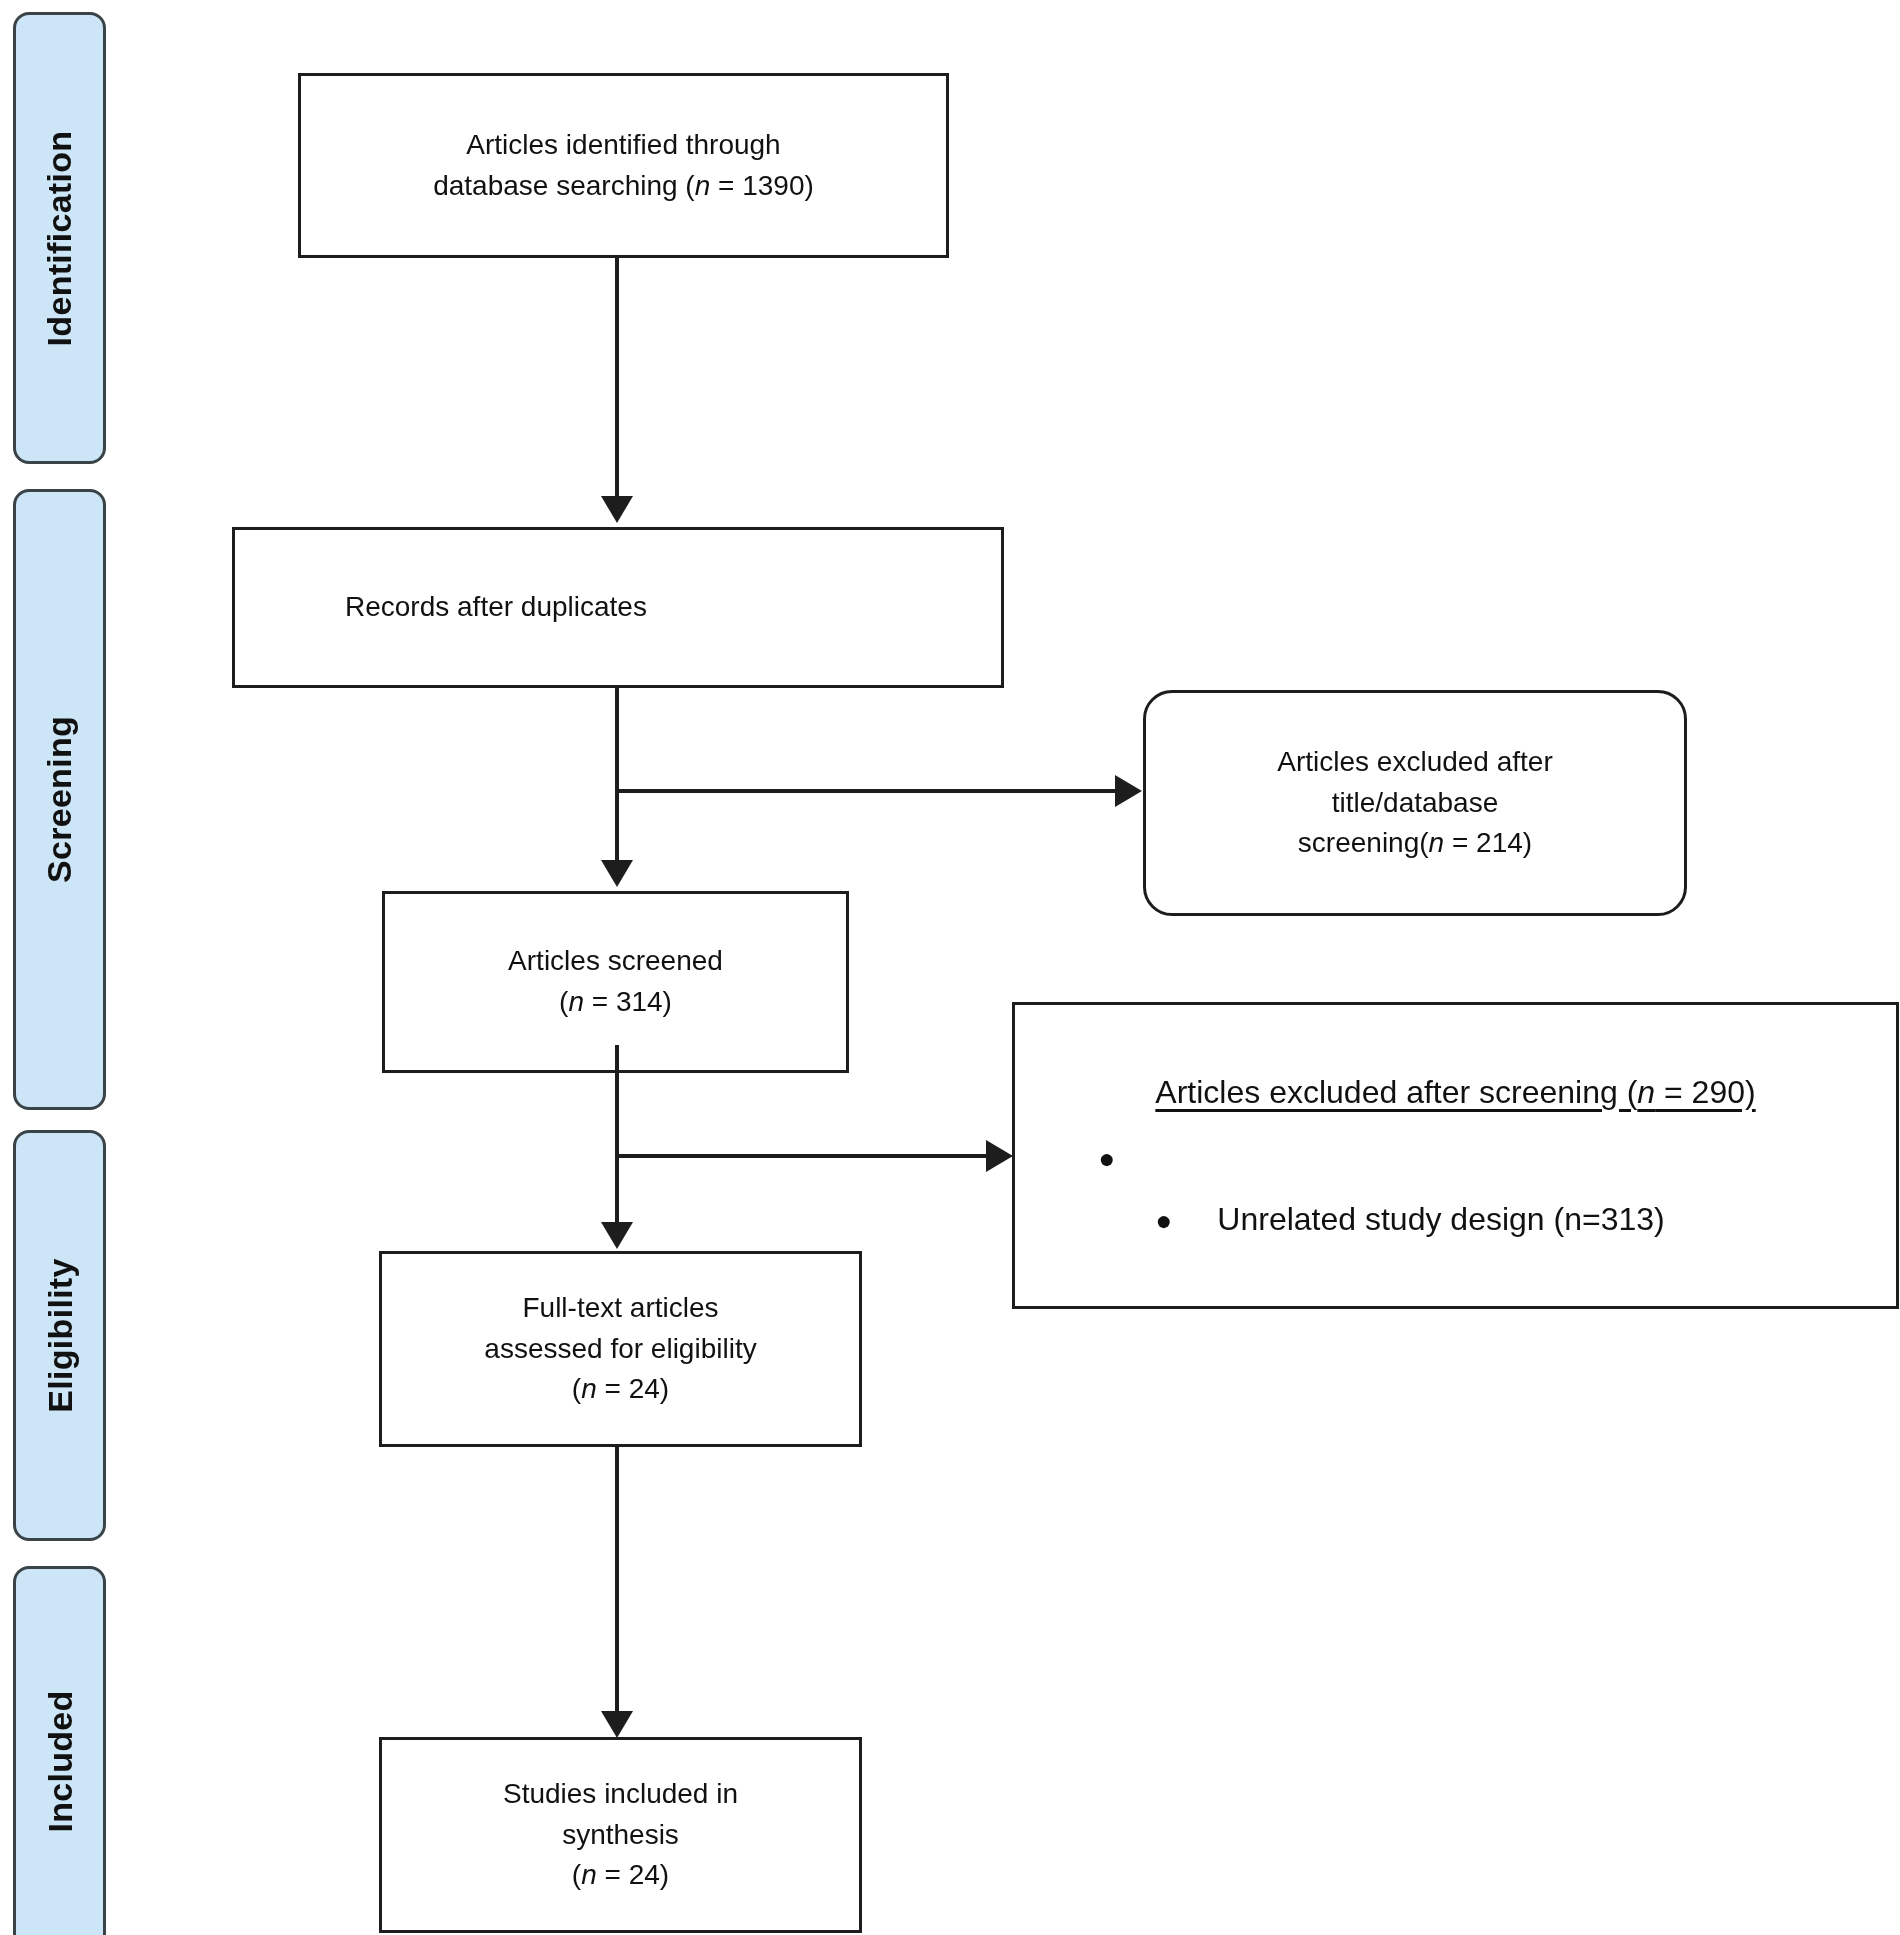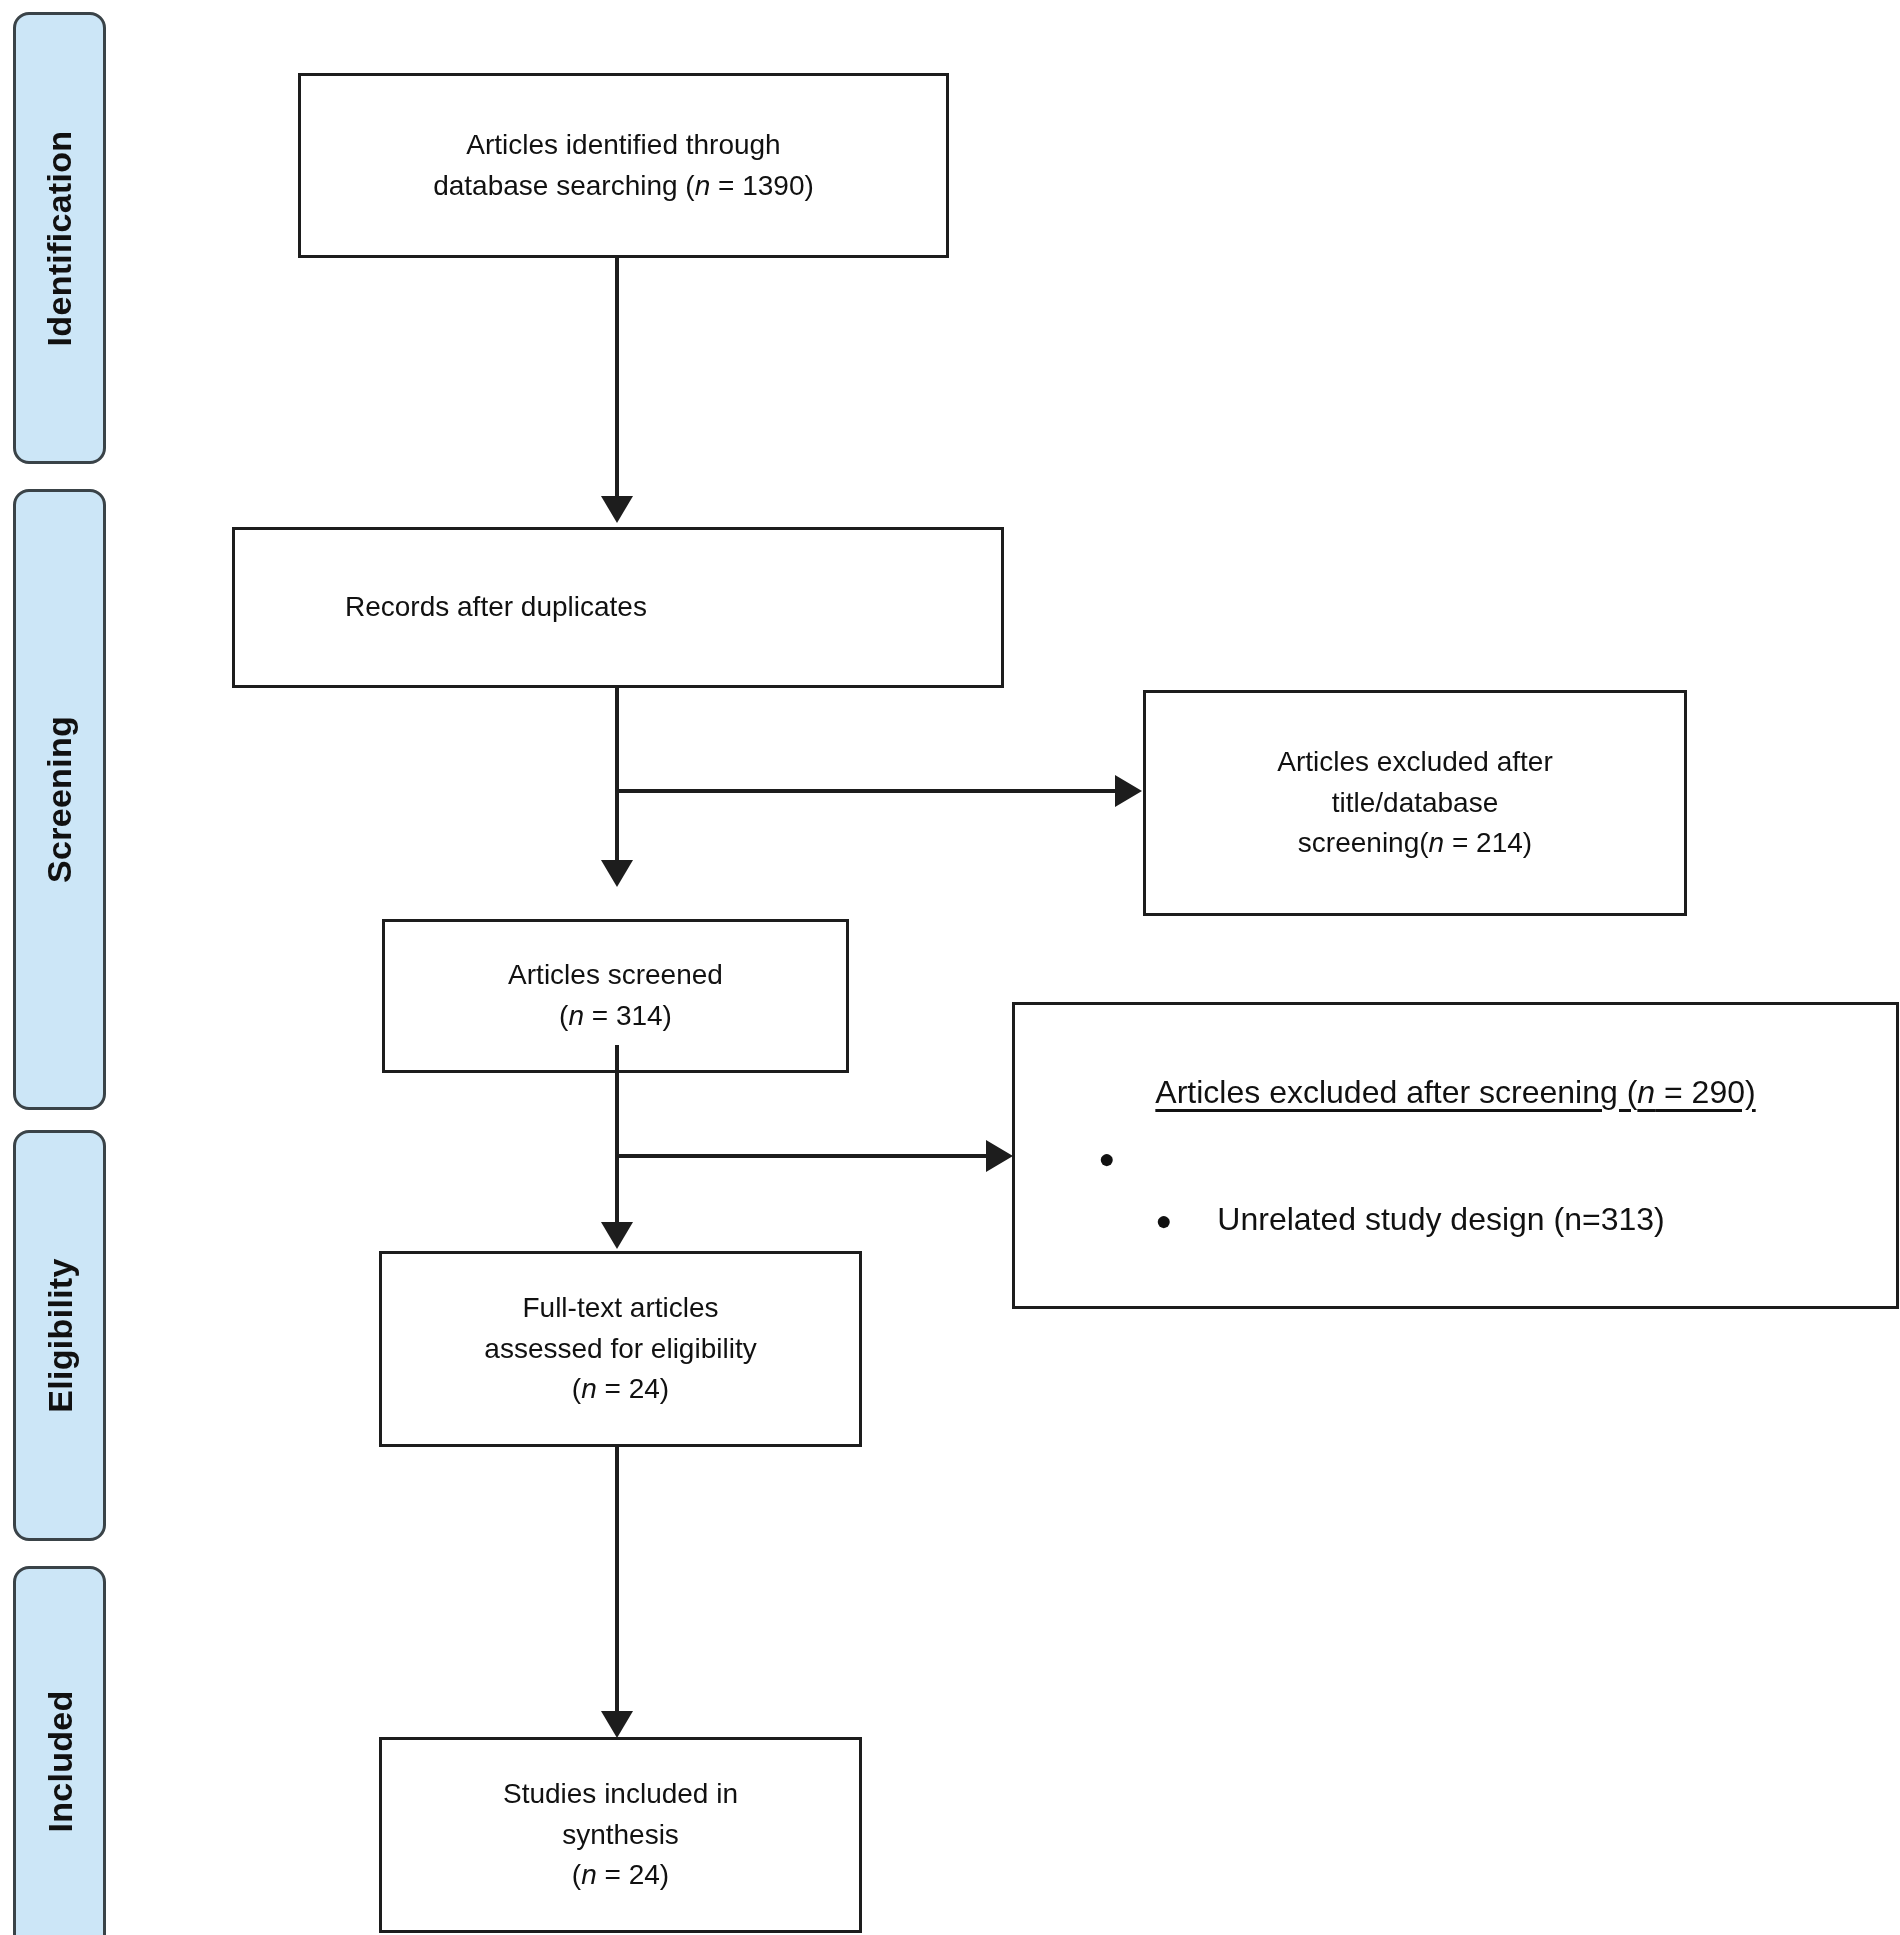--- a/index.html
+++ b/index.html
@@ -149,29 +149,29 @@
   <div class="flow-box" style="left:232px; top:527px; width:772px; height:161px; padding-left:110px;">
     <div class="line" style="align-self:flex-start;">Records after duplicates</div>
   </div>
 
   <div class="conn v" style="left:615px; top:687px; width:3.7px; height:177px;"></div>
   <div class="arrow-down" style="left:601px; top:860px;"></div>
 
   <div class="conn h" style="left:615px; top:789px; width:501px; height:3.7px;"></div>
   <div class="arrow-right" style="left:1115px; top:775px;"></div>
 
-  <div class="flow-box" style="left:1143px; top:690px; width:544px; height:226px;">
+  <div class="flow-box" style="left:1143px; top:690px; width:544px; height:226px;border-radius:29px;">
     <div class="line">Articles excluded after</div>
     <div class="line">title/database</div>
     <div class="line">
       <span>screening(</span><span class="n-italic">n</span><span> = 214)</span>
     </div>
   </div>
 
-  <div class="flow-box" style="left:382px; top:891px; width:467px; height:154px;margin-top:28px;">
+  <div class="flow-box" style="left:382px; top:891px; width:467px; height:182px;">
     <div class="line">Articles screened</div>
     <div class="line">
       <span>(</span><span class="n-italic">n</span><span> = 314)</span>
     </div>
   </div>
 
   <div class="conn v" style="left:615px; top:1045px; width:3.7px; height:181px;"></div>
   <div class="arrow-down" style="left:601px; top:1222px;"></div>
 
   <div class="conn h" style="left:615px; top:1154px; width:373px; height:3.7px;"></div>

